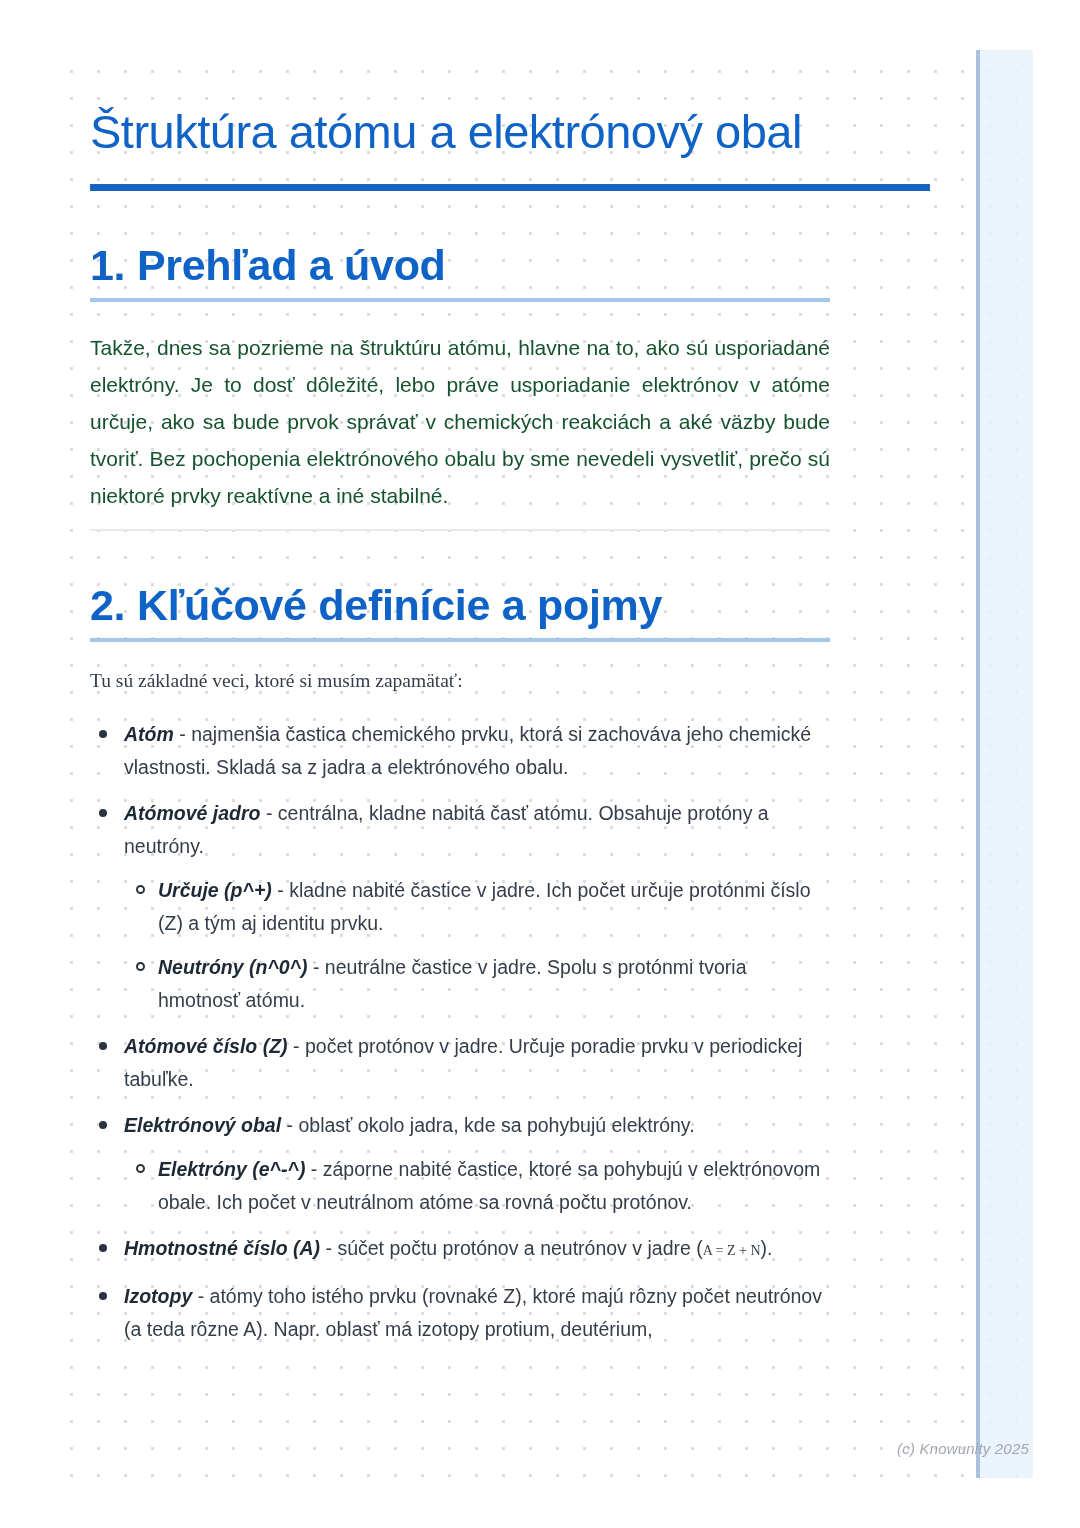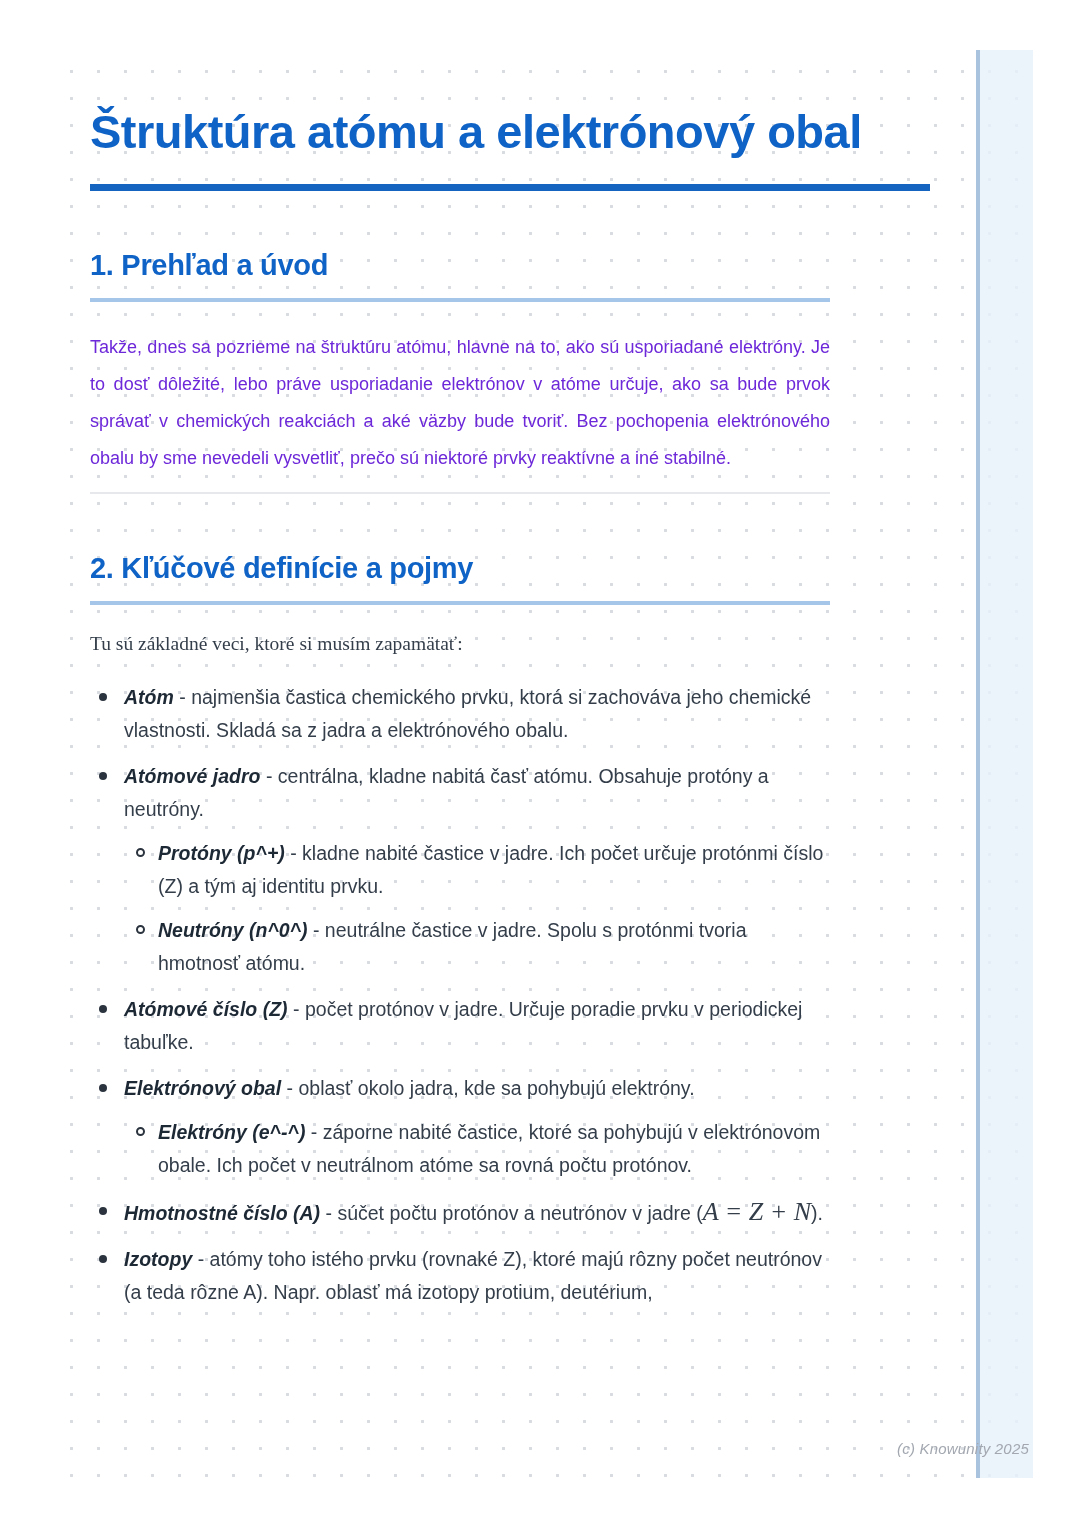--- a/index.html
+++ b/index.html
@@ -14,32 +14,32 @@
     background-size:27px 27px; background-position:8px 8px;
   }
   
   .side-panel {
     position:absolute; top:0; left:926px; width:53px; height:100%;
     background:rgba(231,240,250,0.82);
     border-left:4px solid #a9c2de;
   }
   .content { position:absolute; left:90px; top:0; width:840px; }
   h1.title {
-    margin:100px 0 0 0; font-size:47px; line-height:63px; font-weight:700;
+    margin:100px 0 0 0; font-size:47px; line-height:63px; font-weight:400;
     color:#1063c6; letter-spacing:-0.5px;
   }
   .title-rule { margin-top:21px; width:840px; height:7px; background:#1565c0; }
   h2.section-heading {
-    margin:54px 0 0 0; font-size:29px; line-height:40px; font-weight:700;
+    margin:54px 0 0 0; font-size:43px; line-height:40px; font-weight:700;
     color:#1063c6; letter-spacing:-0.3px;
   }
   .h2-rule { margin-top:13px; width:740px; height:4px; background:#a6c6e9; }
   p.body-par {
-    margin:27px 0 0 0; width:740px; font-size:18px; line-height:37px;
-    color:#6d28d9; text-align:justify;
+    margin:27px 0 0 0; width:740px; font-size:21px; line-height:37px;
+    color:#14532d; text-align:justify;
   }
   .thin-divider { margin-top:15px; width:740px; height:2px; background:#e6e8eb; }
   p.intro {
     margin:24px 0 0 0; width:740px; font-size:19.5px; line-height:30px;
     color:#343e4a;
     font-family:Liberation Serif, serif;
   }
   ul.defs {
     margin:22px 0 0 0; padding:0; width:742px; list-style:none;
     font-size:19.5px; line-height:33px; color:#343e4a;
@@ -50,21 +50,21 @@
     border-radius:50%; background:#2a333e;
   }
   ul.sub { margin:11px 0 3px 10px; padding:0; list-style:none; }
   ul.sub > li { position:relative; padding-left:24px; margin-bottom:11px; }
   ul.sub > li::before {
     content:""; position:absolute; left:2px; top:11px; width:7px; height:7px;
     border-radius:50%; background:transparent; border:2px solid #2a333e; box-sizing:border-box;
     width:9px; height:9px;
   }
   .term { font-weight:700; color:#1e2936;font-style:italic; }
-  .math { font-family:"Liberation Serif", serif; font-style:italic; font-size:26px; }
+  .math { font-family:"Liberation Serif", serif; font-size:14px; }
   .watermark {
     position:absolute; left:897px; top:1440px; font-size:15px; color:#a3a8b0;
     letter-spacing:0.2px; white-space:nowrap;font-style:italic;
   }
 </style>
 </head>
 <body>
 
 <div class="page">
 
@@ -93,21 +93,21 @@
       <ul class="defs">
 
         <li>
           <span class="term">Atóm</span><span> - najmenšia častica chemického prvku, ktorá si zachováva jeho chemické vlastnosti. Skladá sa z jadra a elektrónového obalu.</span>
         </li>
 
         <li>
           <span class="term">Atómové jadro</span><span> - centrálna, kladne nabitá časť atómu. Obsahuje protóny a neutróny.</span>
           <ul class="sub">
             <li>
-              <span class="term">Protóny (p^+)</span><span> - kladne nabité častice v jadre. Ich počet určuje protónmi číslo (Z) a tým aj identitu prvku.</span>
+              <span class="term">Určuje (p^+)</span><span> - kladne nabité častice v jadre. Ich počet určuje protónmi číslo (Z) a tým aj identitu prvku.</span>
             </li>
             <li>
               <span class="term">Neutróny (n^0^)</span><span> - neutrálne častice v jadre. Spolu s protónmi tvoria hmotnosť atómu.</span>
             </li>
           </ul>
         </li>
 
         <li>
           <span class="term">Atómové číslo (Z)</span><span> - počet protónov v jadre. Určuje poradie prvku v periodickej tabuľke.</span>
         </li>

